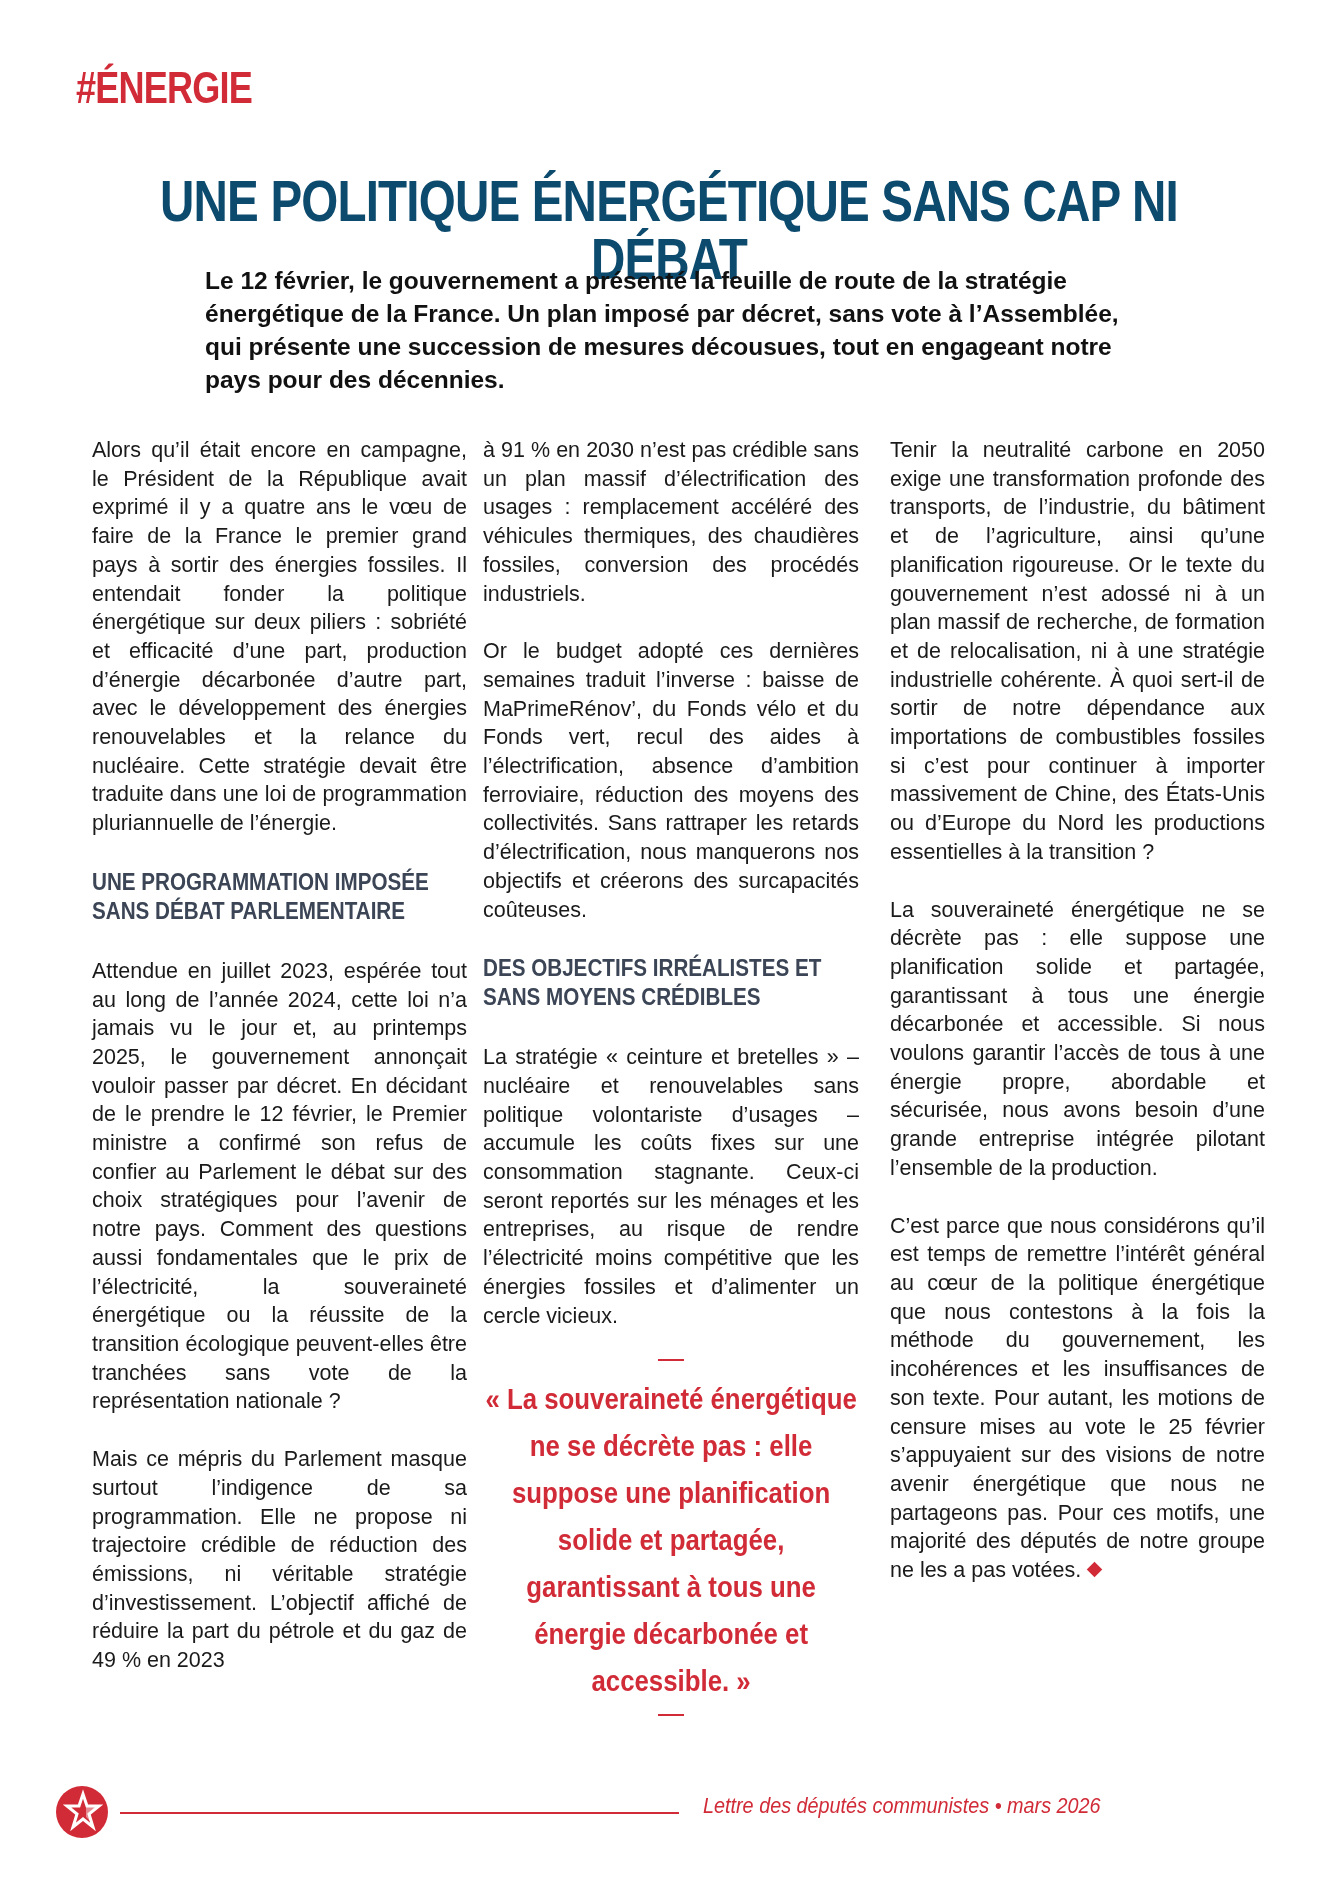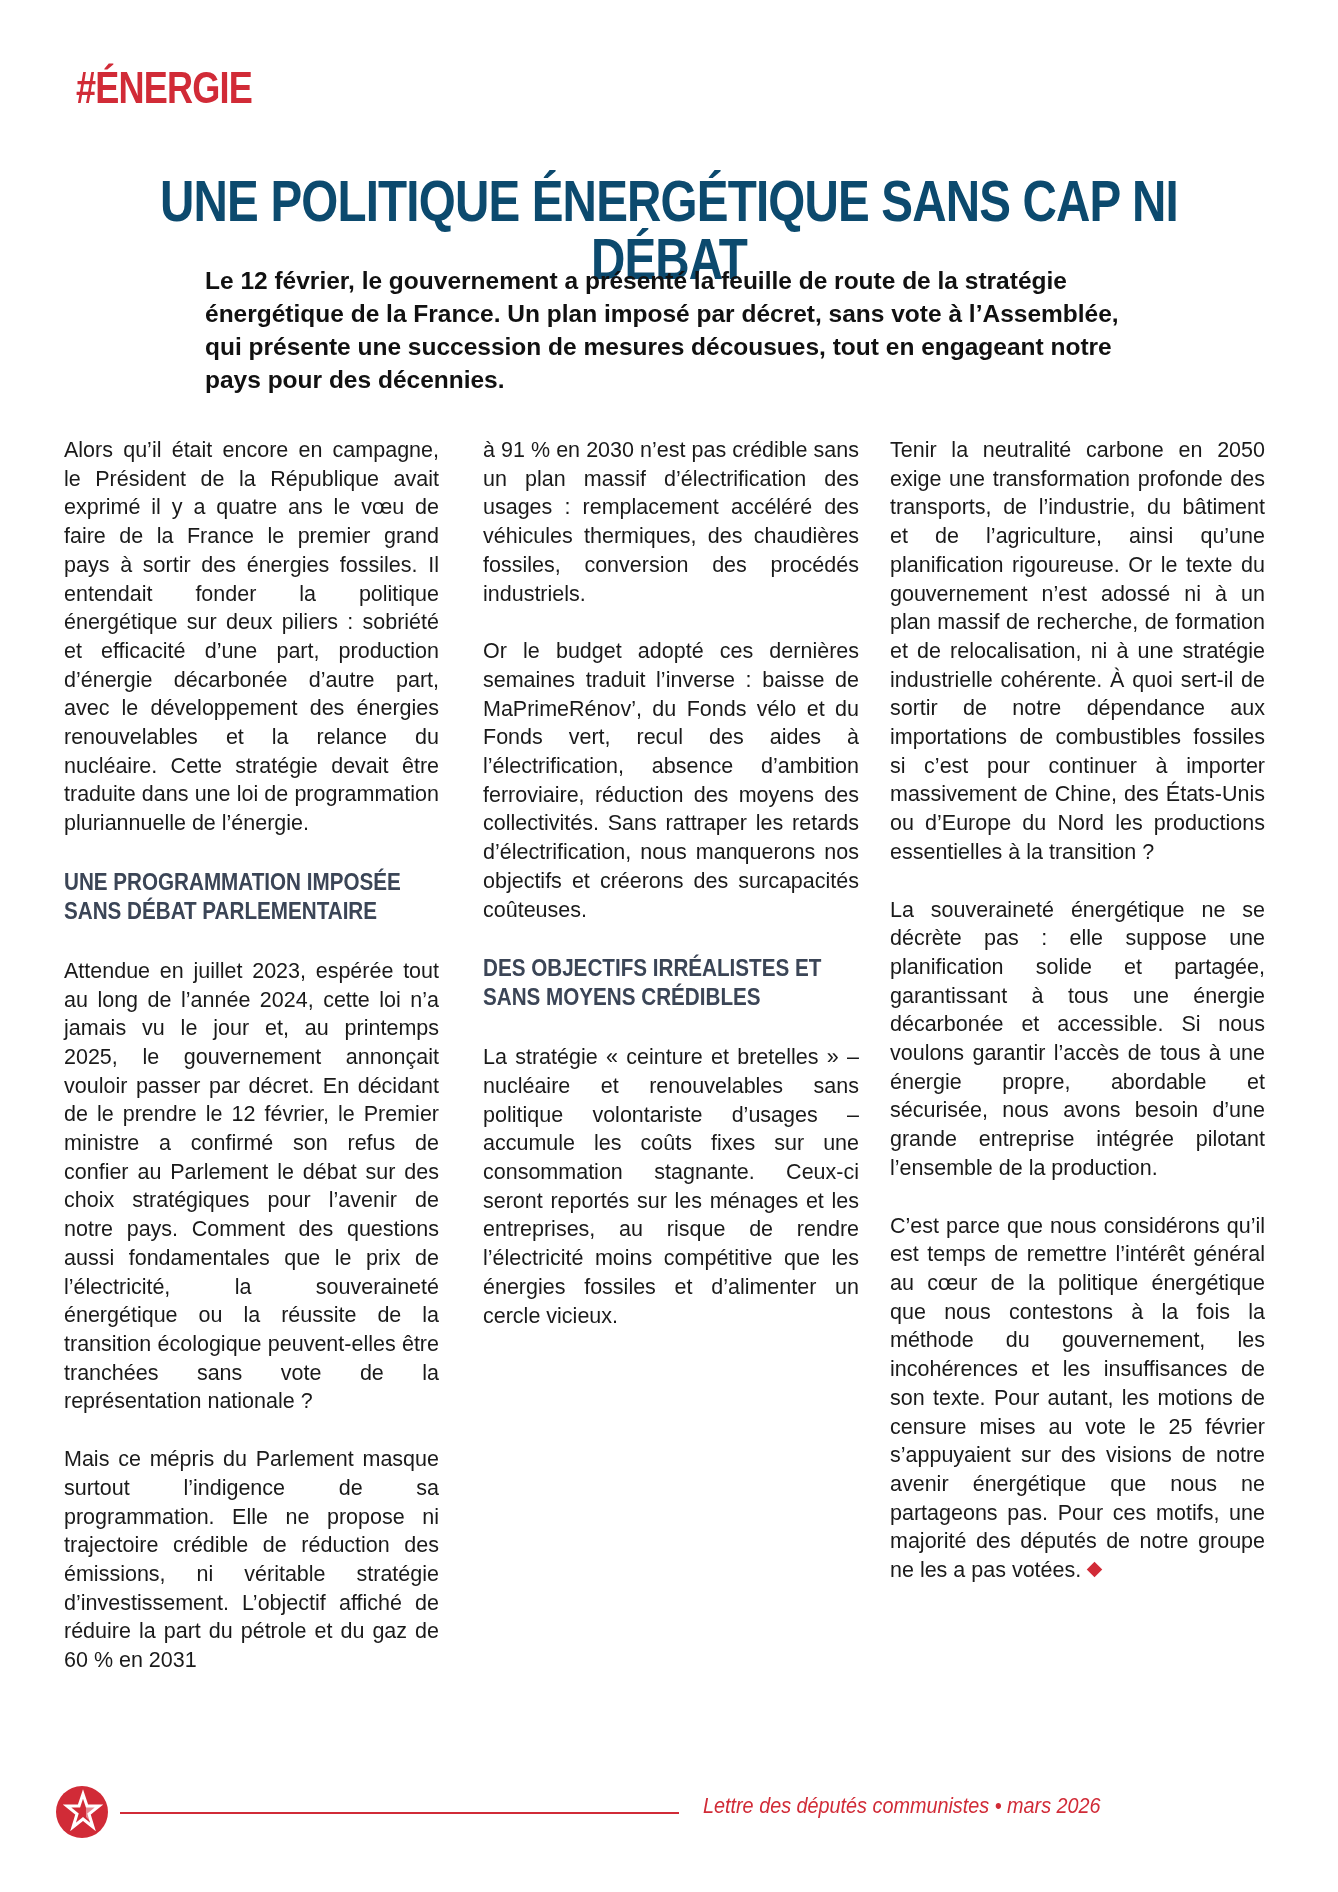--- a/index.html
+++ b/index.html
@@ -62,21 +62,21 @@
       position: absolute;
       top: 436px;
       width: 375px;
       font-family: "Liberation Sans", sans-serif;
       font-size: 21.5px;
       line-height: 28.7px;
       text-align: justify;
       hyphens: manual;
       color: #1a1a1a;
     }
-    .col1 { left: 64px; }
+    .col1 { left: 92px; }
     .col2 { left: 483px; width: 376px; }
     .col3 { left: 890px; width: 375px; }
     .col p {
       margin: 0 0 29px 0;
     }
     .subhead {
       font-family: "Liberation Sans", sans-serif;
       font-weight: bold;
       font-size: 24px;
       line-height: 29px;
@@ -165,28 +165,33 @@
 <div class="title">
   <span>UNE POLITIQUE ÉNERGÉTIQUE SANS CAP NI DÉBAT</span>
 </div>
 
 <div class="lead">Le 12 février, le gouvernement a présenté la feuille de route de la stratégie énergétique de la France. Un plan imposé par décret, sans vote à l’Assemblée, qui présente une succession de mesures décousues, tout en engageant notre pays pour des décennies.</div>
 
 <div class="col col1">
   <p>Alors qu’il était encore en campagne, le Président de la République avait exprimé il y a quatre ans le vœu de faire de la France le premier grand pays à sortir des énergies fossiles. Il entendait fonder la politique énergétique sur deux piliers : sobriété et efficacité d’une part, production d’énergie décarbonée d’autre part, avec le développement des énergies renouvelables et la relance du nucléaire. Cette stratégie devait être traduite dans une loi de programmation pluriannuelle de l’énergie.</p>
   <div class="subhead">UNE PROGRAMMATION IMPOSÉE SANS DÉBAT PARLEMENTAIRE</div>
   <p>Attendue en juillet 2023, espérée tout au long de l’année 2024, cette loi n’a jamais vu le jour et, au printemps 2025, le gouvernement annonçait vouloir passer par décret. En décidant de le prendre le 12 février, le Premier ministre a confirmé son refus de confier au Parlement le débat sur des choix stratégiques pour l’avenir de notre pays. Comment des questions aussi fondamentales que le prix de l’électricité, la souveraineté énergétique ou la réussite de la transition écologique peuvent-elles être tranchées sans vote de la représentation nationale ?</p>
-  <p>Mais ce mépris du Parlement masque surtout l’indigence de sa programmation. Elle ne propose ni trajectoire crédible de réduction des émissions, ni véritable stratégie d’investissement. L’objectif affiché de réduire la part du pétrole et du gaz de 60 % en 2031</p>
+  <p>Mais ce mépris du Parlement masque surtout l’indigence de sa programmation. Elle ne propose ni trajectoire crédible de réduction des émissions, ni véritable stratégie d’investissement. L’objectif affiché de réduire la part du pétrole et du gaz de 49 % en 2023</p>
 </div>
 
 <div class="col col2">
   <p>à 91 % en 2030 n’est pas crédible sans un plan massif d’électrification des usages : remplacement accéléré des véhicules thermiques, des chaudières fossiles, conversion des procédés industriels.</p>
   <p>Or le budget adopté ces dernières semaines traduit l’inverse : baisse de MaPrimeRénov’, du Fonds vélo et du Fonds vert, recul des aides à l’électrification, absence d’ambition ferroviaire, réduction des moyens des collectivités. Sans rattraper les retards d’électrification, nous manquerons nos objectifs et créerons des surcapacités coûteuses.</p>
   <div class="subhead">DES OBJECTIFS IRRÉALISTES ET SANS MOYENS CRÉDIBLES</div>
   <p>La stratégie « ceinture et bretelles » – nucléaire et renouvelables sans politique volontariste d’usages – accumule les coûts fixes sur une consommation stagnante. Ceux-ci seront reportés sur les ménages et les entreprises, au risque de rendre l’électricité moins compétitive que les énergies fossiles et d’alimenter un cercle vicieux.</p>
+  <div class="quote-block">
+    <div class="quote-rule"></div>
+    <div class="quote-text">« La souveraineté énergétique ne se décrète pas : elle suppose une planification solide et partagée, garantissant à tous une énergie décarbonée et accessible. »</div>
+    <div class="quote-rule"></div>
+  </div>
 </div>
 
 <div class="col col3">
   <p>Tenir la neutralité carbone en 2050 exige une transformation profonde des transports, de l’industrie, du bâtiment et de l’agriculture, ainsi qu’une planification rigoureuse. Or le texte du gouvernement n’est adossé ni à un plan massif de recherche, de formation et de relocalisation, ni à une stratégie industrielle cohérente. À quoi sert-il de sortir de notre dépendance aux importations de combustibles fossiles si c’est pour continuer à importer massivement de Chine, des États-Unis ou d’Europe du Nord les productions essentielles à la transition ?</p>
   <p>La souveraineté énergétique ne se décrète pas : elle suppose une planification solide et partagée, garantissant à tous une énergie décarbonée et accessible. Si nous voulons garantir l’accès de tous à une énergie propre, abordable et sécurisée, nous avons besoin d’une grande entreprise intégrée pilotant l’ensemble de la production.</p>
   <p><span>C’est parce que nous considérons qu’il est temps de remettre l’intérêt général au cœur de la politique énergétique que nous contestons à la fois la méthode du gouvernement, les incohérences et les insuffisances de son texte. Pour autant, les motions de censure mises au vote le 25 février s’appuyaient sur des visions de notre avenir énergétique que nous ne partageons pas. Pour ces motifs, une majorité des députés de notre groupe ne les a pas votées.</span><span class="end-mark"></span></p>
 </div>
 
 <div class="footer">
   <svg class="footer-logo" viewBox="0 0 52 52">

